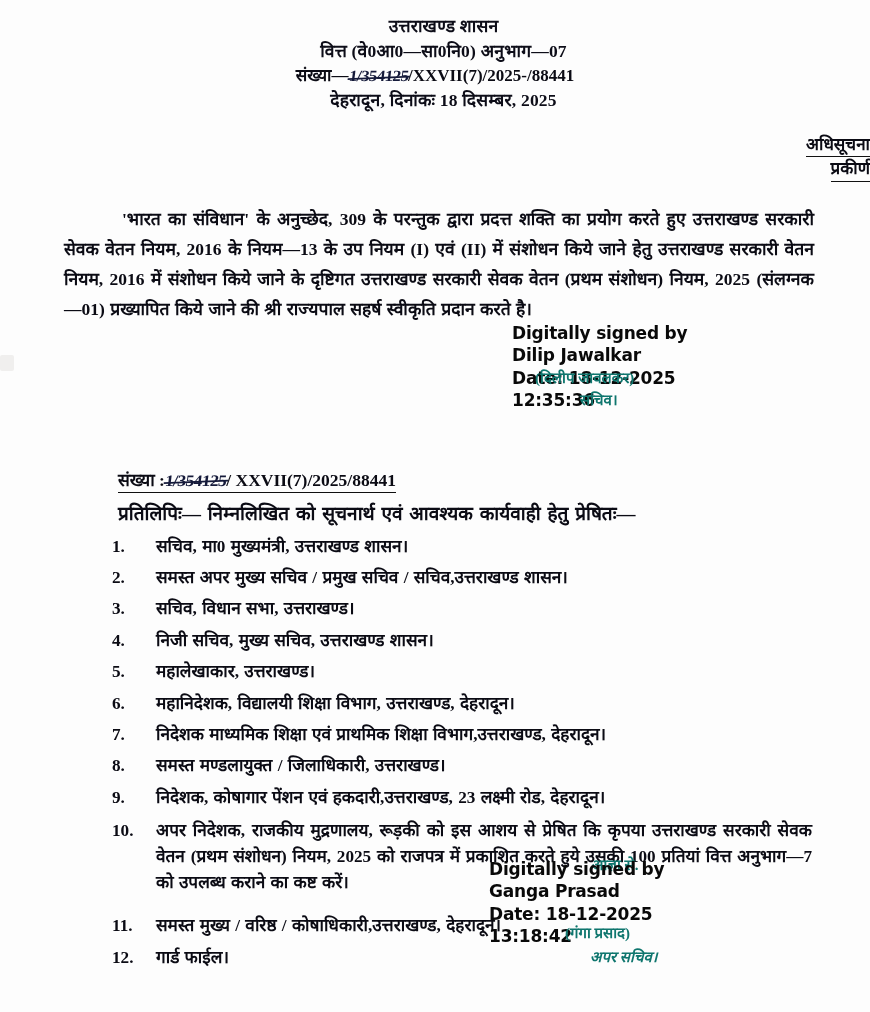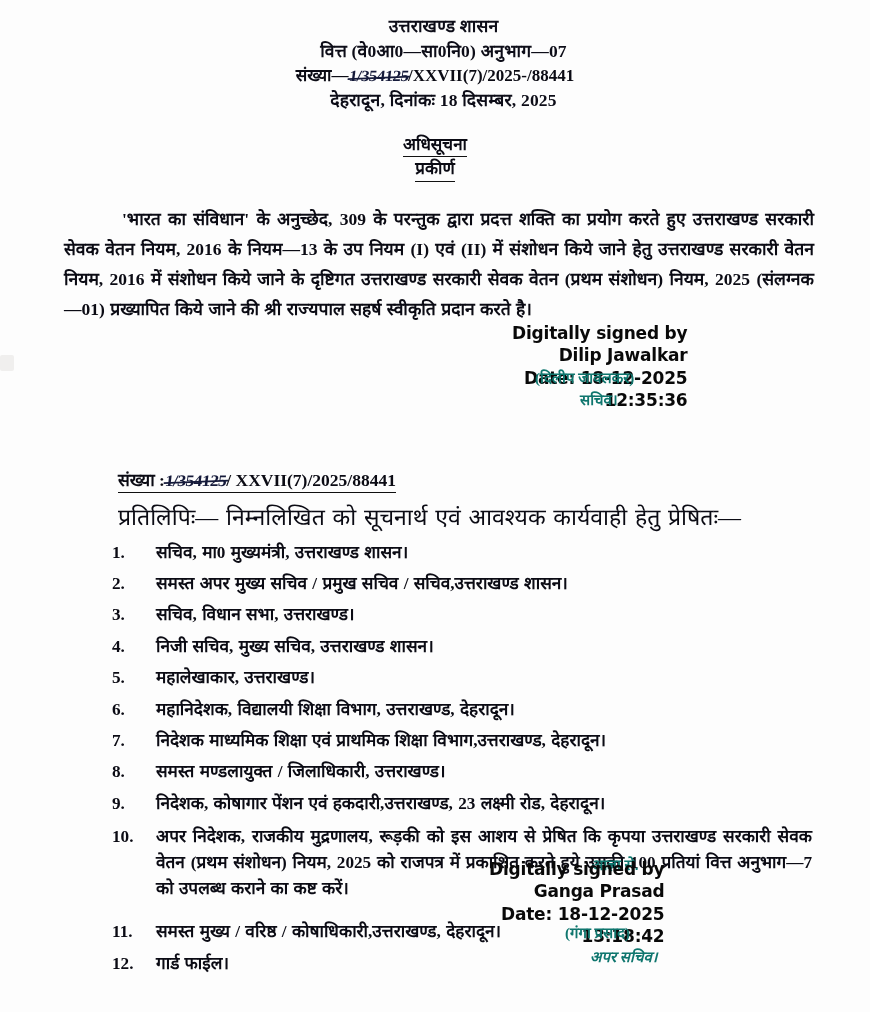--- a/index.html
+++ b/index.html
@@ -64,21 +64,21 @@
     position: absolute;
     left: -1px;
     right: -2px;
     top: 52%;
     height: 2px;
     background: #151a3a;
     transform: rotate(-2.5deg);
   }
 
   .title-block {
-    text-align: center;
+    text-align: right;
     margin-top: 20px;
     line-height: 1.38;
   }
   .title-block .t {
     font-weight: 700;
     font-size: 17px;
     display: inline-block;
     border-bottom: 1.6px solid #121212;
     padding-bottom: 0px;
   }
@@ -103,21 +103,20 @@
   }
   .dsig {
     position: absolute;
     font-family: "DejaVu Sans", "Liberation Sans", sans-serif;
     font-size: 17px;
     font-weight: 600;
     line-height: 1.32;
     color: #090909;
     white-space: pre-line;
     letter-spacing: -0.2px;
-    text-align: right;
   }
   .sig-hindi {
     position: absolute;
     font-weight: 700;
     font-size: 15px;
     line-height: 1.45;
     color: #0f766e;
   }
 
   .num-line {
@@ -125,22 +124,22 @@
     font-size: 17.5px;
     font-weight: 700;
   }
   .num-line .ul {
     display: inline-block;
     border-bottom: 1.8px solid #101010;
     padding-bottom: 1px;
   }
   .pratilipi {
     margin: 7px 0 0 118px;
-    font-size: 23px;
-    font-weight: 400;
+    font-size: 19px;
+    font-weight: 700;
     word-spacing: 2px;
   }
 
   ol.recipients {
     margin: 10px 64px 0 112px;
     padding: 0;
     list-style: none;
     counter-reset: rcp;
     font-size: 17.2px;
     font-weight: 700;

